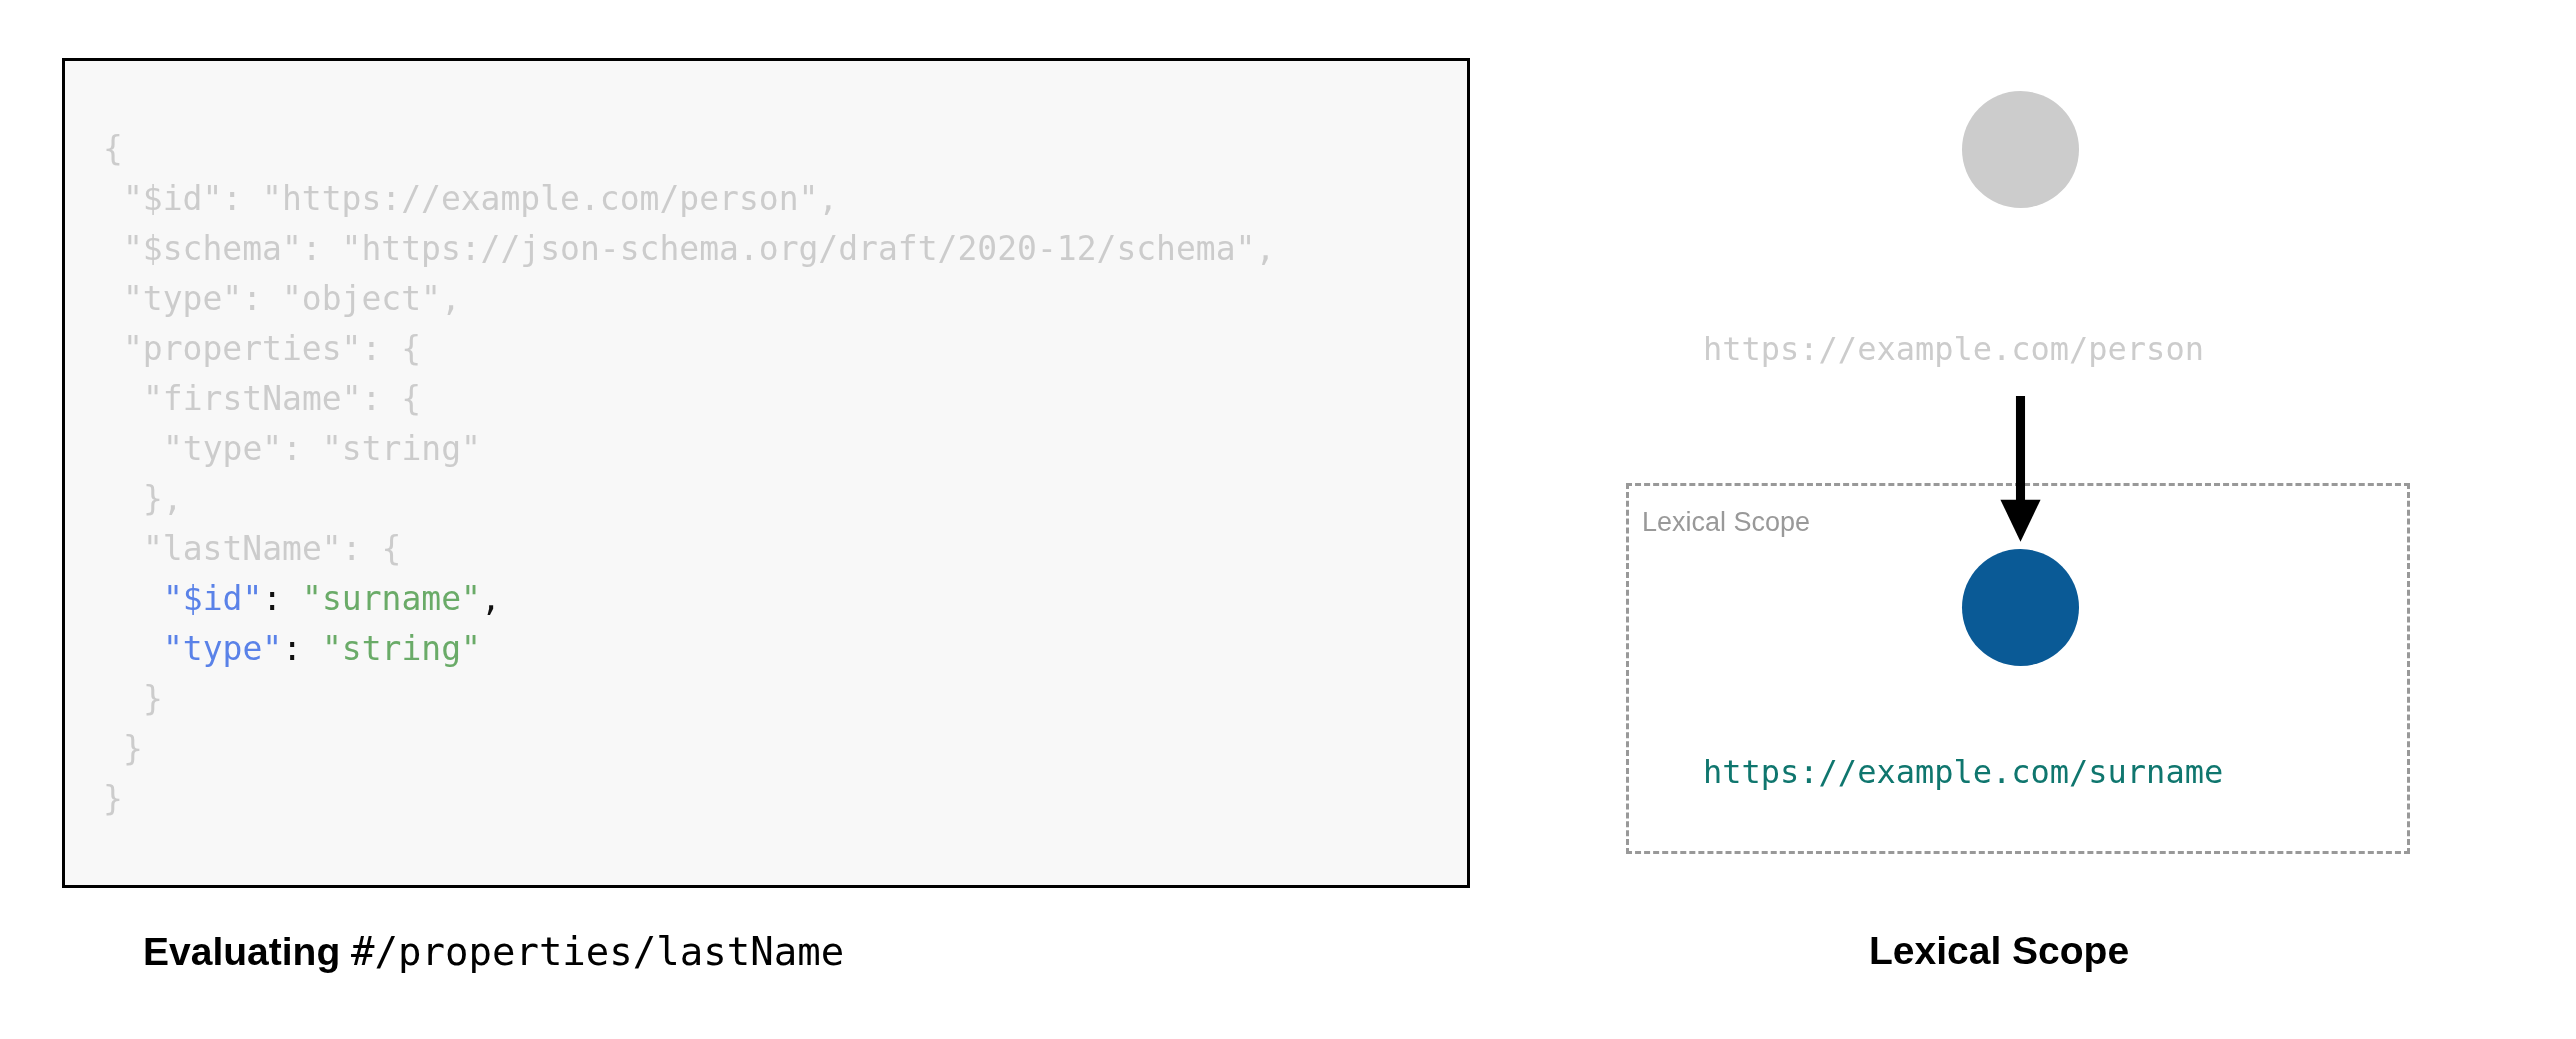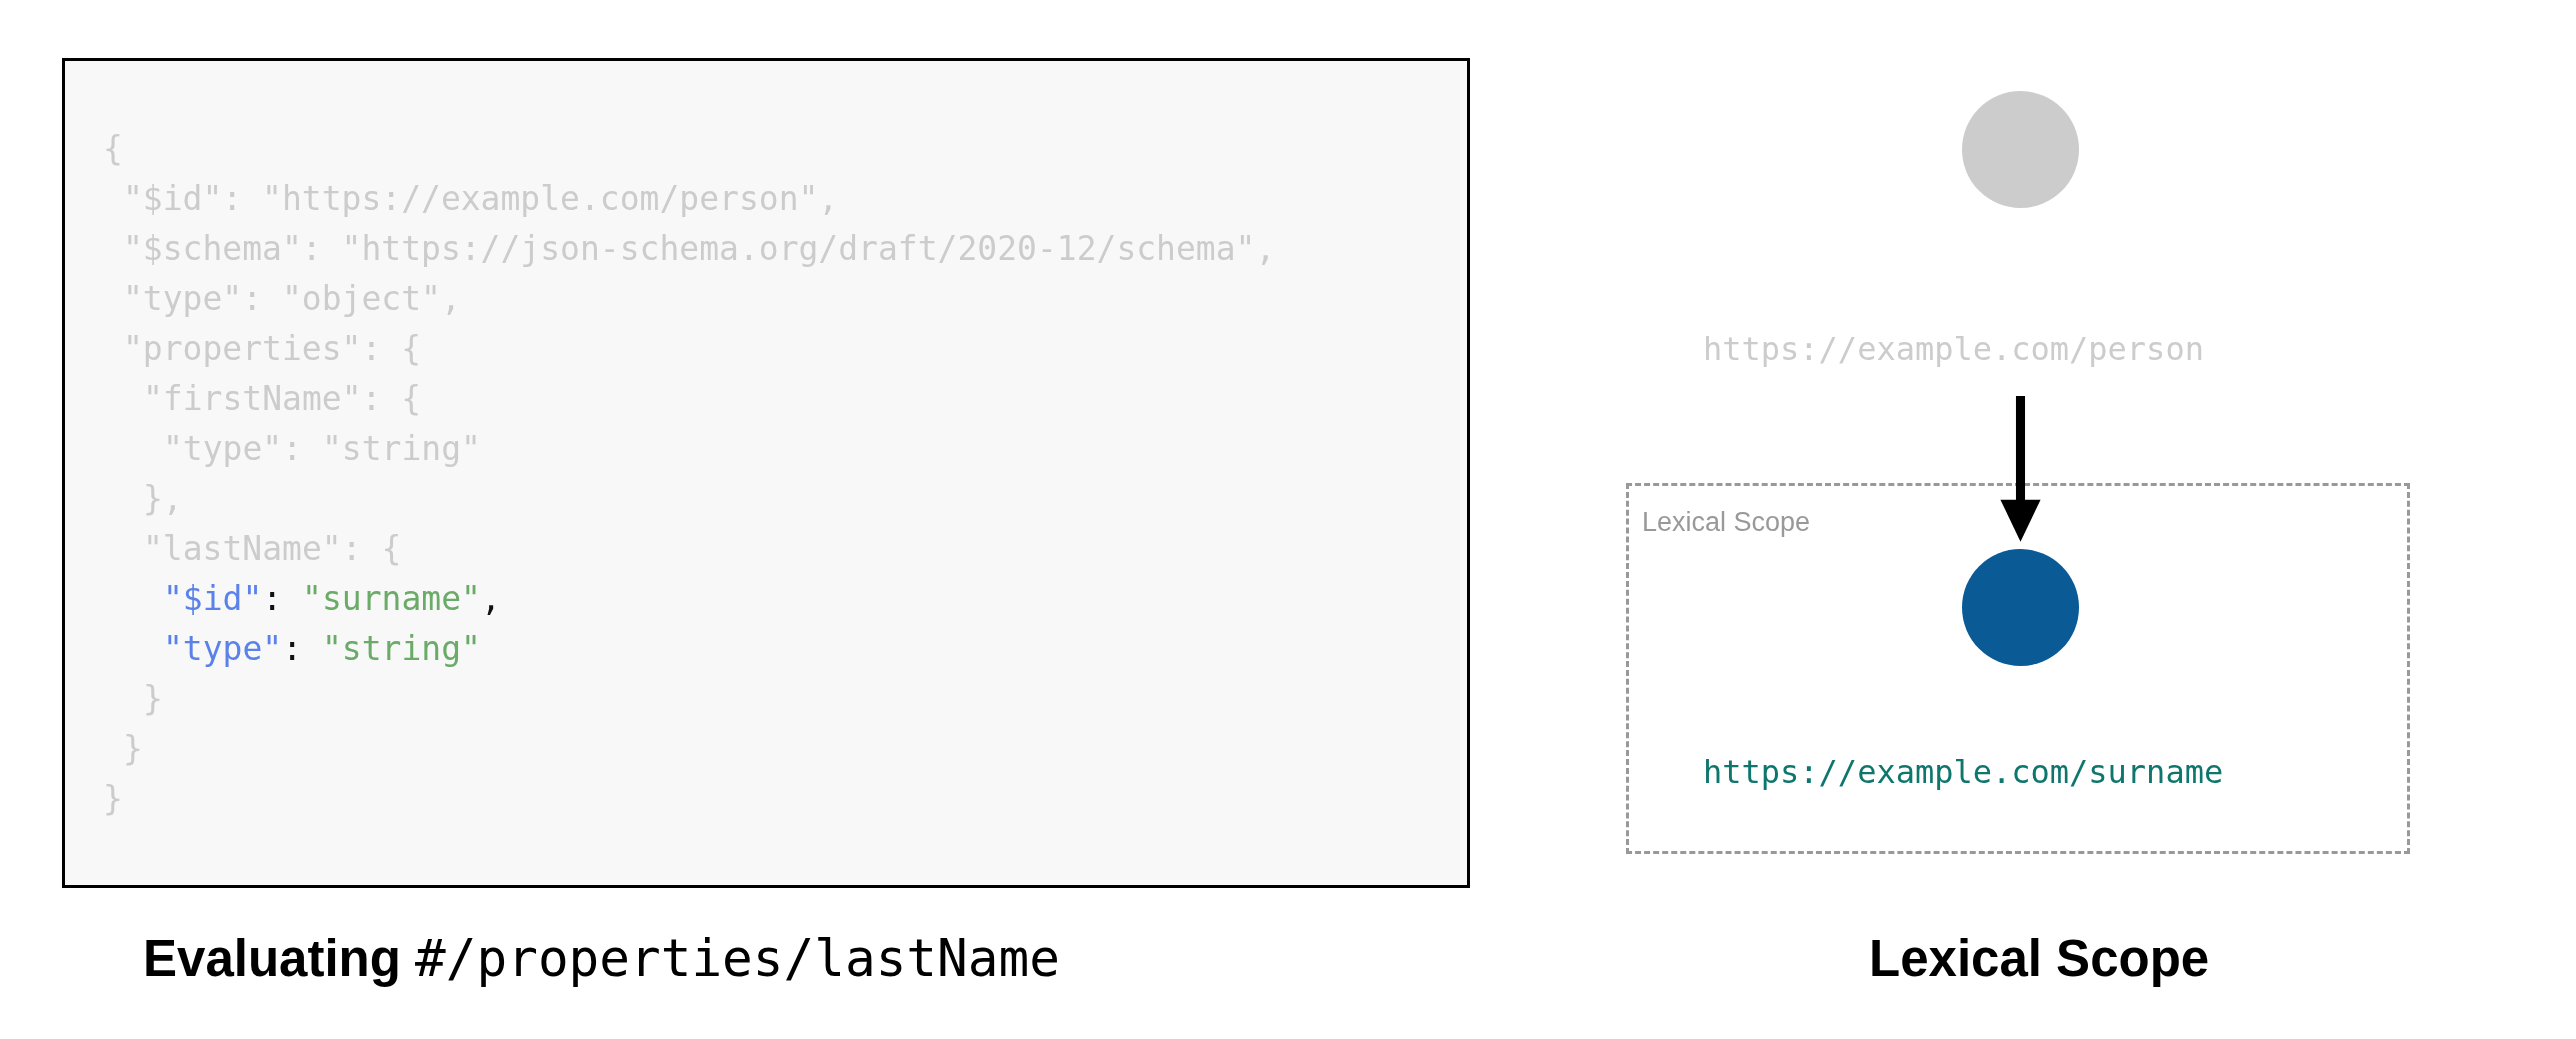--- a/index.html
+++ b/index.html
@@ -14,21 +14,21 @@
                 font-size:33px;line-height:50px;white-space:pre;}
   .ln{display:block;color:#cccccc;}
   .ind1{padding-left:20px;}
   .ind2{padding-left:40px;}
   .ind3{padding-left:60px;}
   .k-blue{color:#5a82e8;}
   .s-green{color:#6aab68;}
   .punc{color:#111111;}
 
   
-  .caption{position:absolute;font-size:51px;font-weight:bold;color:#000000;
+  .caption{position:absolute;font-size:39px;font-weight:bold;color:#000000;
            white-space:nowrap;}
   #caption-left{left:143px;top:929px;}
   #caption-left .mono{font-family:"DejaVu Sans Mono","Liberation Mono",monospace;
                       font-weight:normal;}
   #caption-right{left:1869px;top:929px;}
 
   
   #diagram{position:absolute;left:1546px;top:52px;width:974px;height:844px;}
 
   .node-circle{position:absolute;border-radius:50%;}

